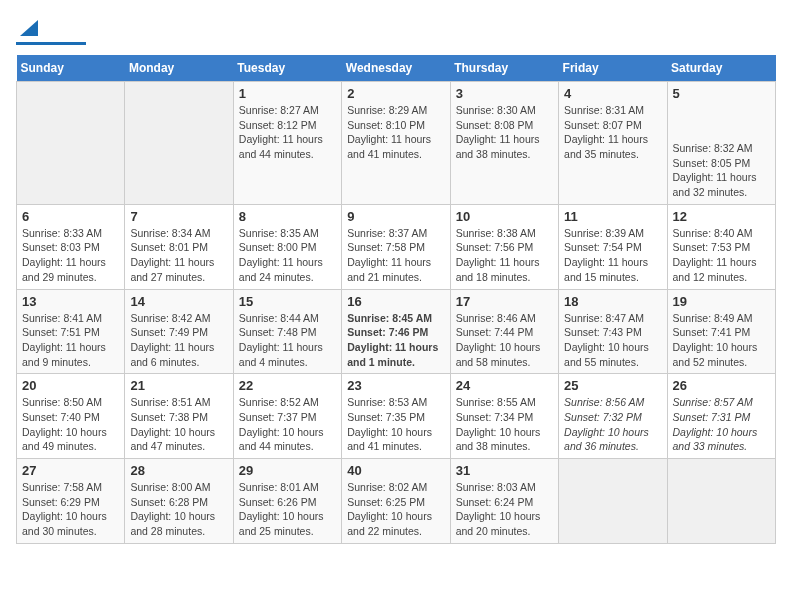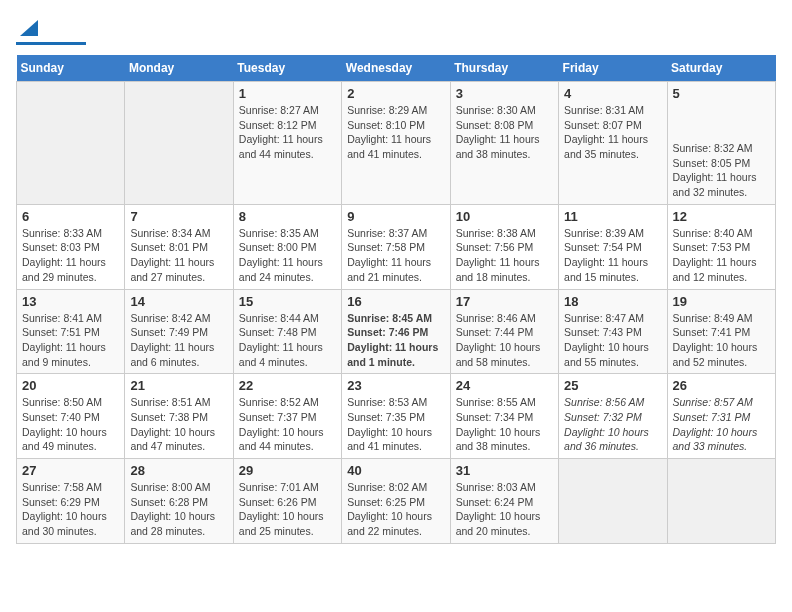--- a/index.html
+++ b/index.html
@@ -298,21 +298,21 @@
 Daylight: 10 hours and 30 minutes.</div>
         </td>
         <td>
           <span class="day-num">28</span>
           <div class="day-info" style="white-space: pre-line;">Sunrise: 8:00 AM
 Sunset: 6:28 PM
 Daylight: 10 hours and 28 minutes.</div>
         </td>
         <td>
           <span class="day-num">29</span>
-          <div class="day-info" style="white-space: pre-line;">Sunrise: 7:01 AM
+          <div class="day-info" style="white-space: pre-line;">Sunrise: 8:01 AM
 Sunset: 6:26 PM
 Daylight: 10 hours and 25 minutes.</div>
         </td>
         <td>
           <span class="day-num">40</span>
           <div class="day-info" style="white-space: pre-line;">Sunrise: 8:02 AM
 Sunset: 6:25 PM
 Daylight: 10 hours and 22 minutes.</div>
         </td>
         <td>

